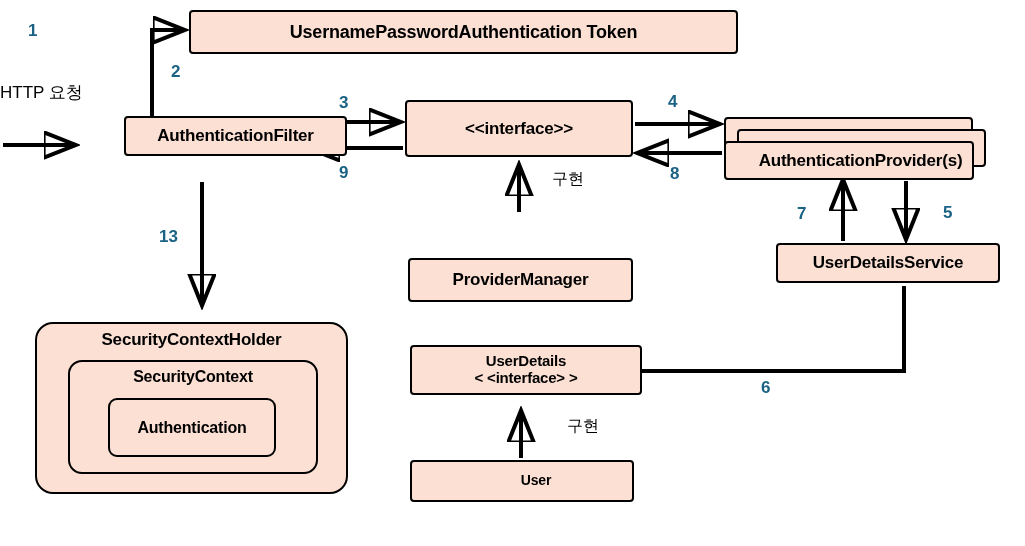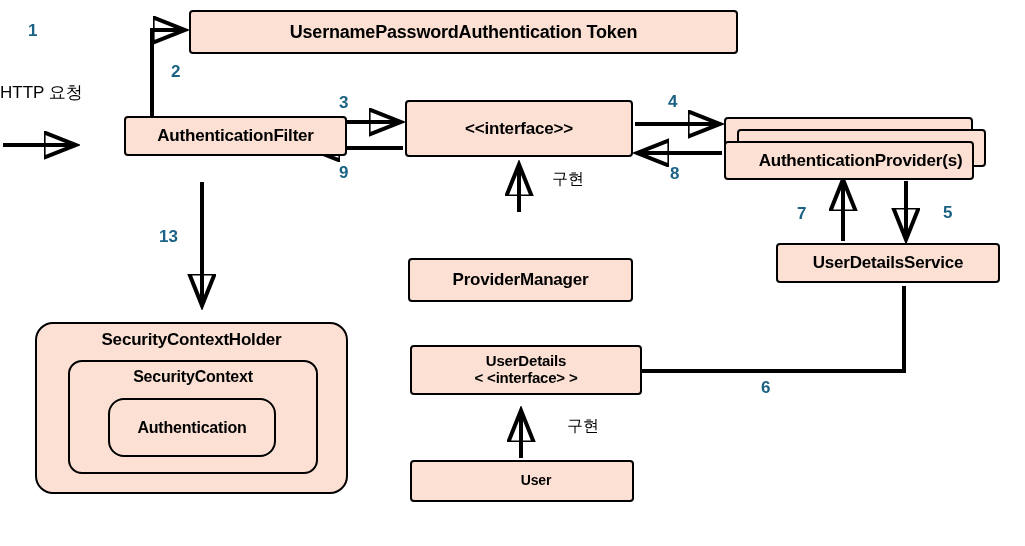--- a/index.html
+++ b/index.html
@@ -128,21 +128,21 @@
   <div class="node" style="left:776px; top:243px; width:224px; height:40px; font-size:17px;">
     <span class="ln">UserDetailsService</span>
   </div>
 
   <div class="node container" style="left:35px; top:322px; width:313px; height:172px; font-size:17px; border-radius:18px;">
     <span class="ln">SecurityContextHolder</span>
   </div>
   <div class="node container" style="left:68px; top:360px; width:250px; height:114px; font-size:16px; border-radius:14px;">
     <span class="ln">SecurityContext</span>
   </div>
-  <div class="node" style="left:108px; top:398px; width:168px; height:59px; font-size:16px; border-radius:16px;">
+  <div class="node" style="left:108px; top:398px; width:168px; height:59px; font-size:16px; border-radius:9px;">
     <span class="ln">Authentication</span>
   </div>
 
   <div class="node" style="left:410px; top:345px; width:232px; height:50px; font-size:15px;">
     <span class="ln">UserDetails</span>
     <span class="ln">&lt; &lt;interface&gt; &gt;</span>
   </div>
 
   <div class="node" style="left:410px; top:460px; width:224px; height:42px; font-size:14px;padding-left:28px;">
     <span class="ln">User</span>

